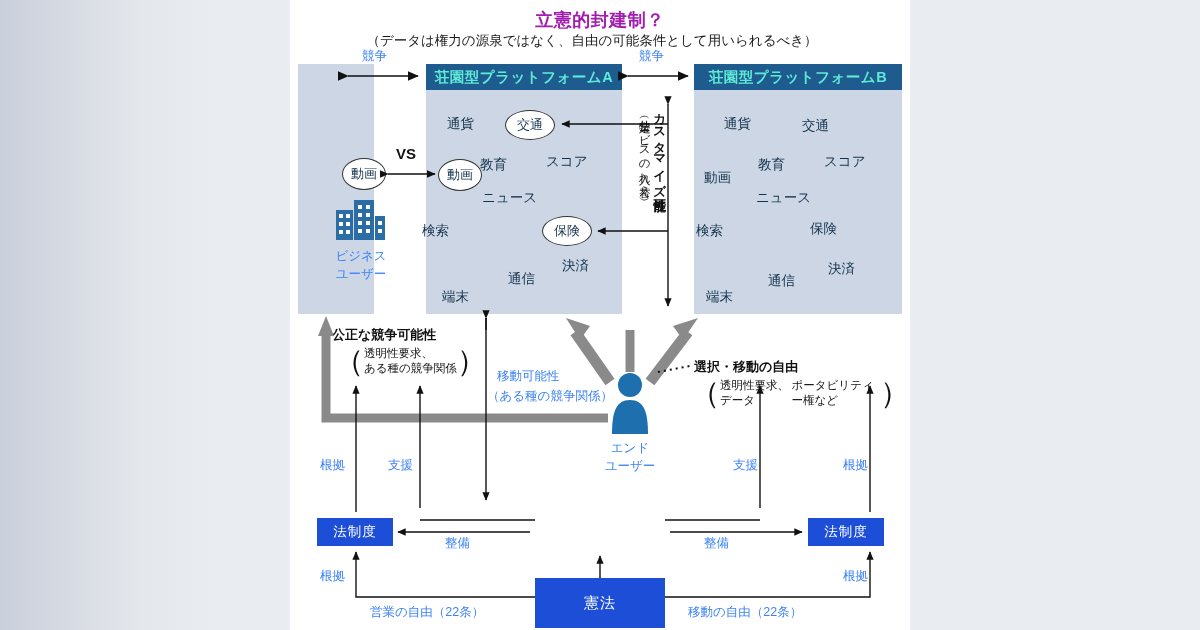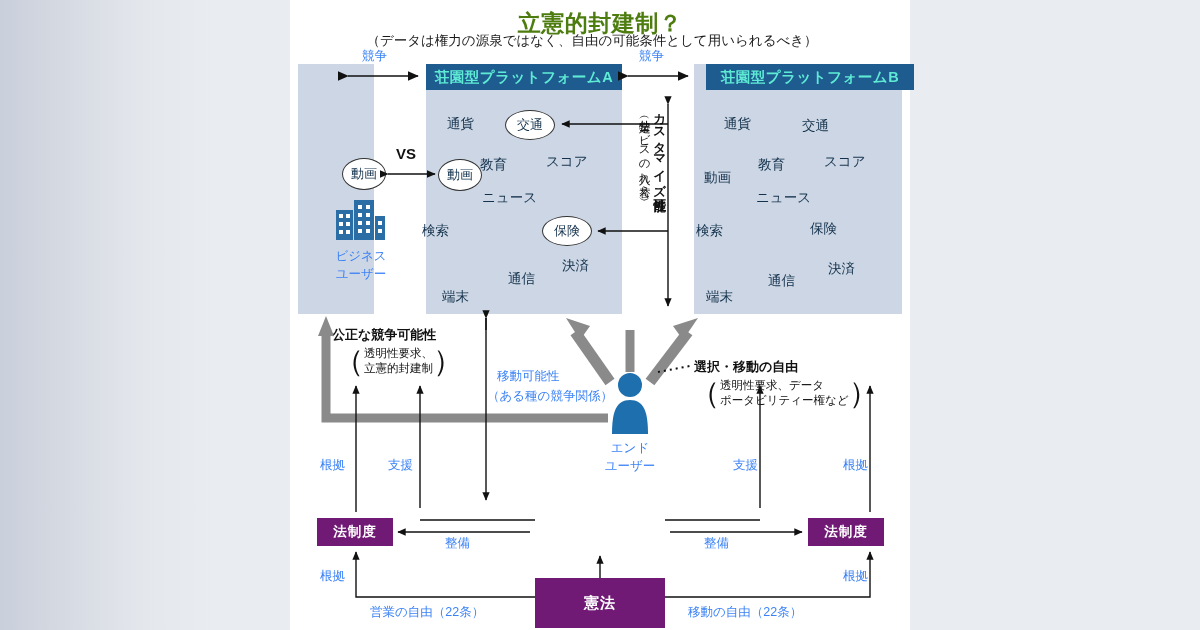--- a/index.html
+++ b/index.html
@@ -25,23 +25,23 @@
     top: 0;
     width: 620px;
     height: 630px;
     background: #ffffff;
   }
   .abs { position: absolute; }
   .nowrap { white-space: nowrap; }
 
   
   .title {
-    font-size: 23px;
+    font-size: 18px;
     font-weight: bold;
-    color: #4d7c0f;
+    color: #a21caf;
     letter-spacing: .5px;
   }
   .subtitle {
     font-size: 13.5px;
     color: #1a1a1a;
     letter-spacing: 0px;
   }
 
   
   .panel {
@@ -97,23 +97,23 @@
     writing-mode: vertical-rl;
     text-orientation: upright;
     font-size: 12.5px;
     color: #111;
     line-height: 1.1;
     letter-spacing: 0px;
   }
 
   
   .boxnavy {
-    background: #701a75;
+    background: #1d4ed8;
     color: #fff;
-    font-weight: bold;
+    font-weight: normal;
     font-size: 13.5px;
     display: flex;
     align-items: center;
     justify-content: center;
     letter-spacing: 1px;
   }
 
   svg.overlay {
     position: absolute;
     left: 0; top: 0;
@@ -190,21 +190,21 @@
     <div class="abs svc" style="left:256px; top:153px;">スコア</div>
     <div class="abs svc-circle" style="left:148px; top:159px; width:44px; height:32px;">動画</div>
     <div class="abs svc" style="left:192px; top:189px;">ニュース</div>
     <div class="abs svc" style="left:132px; top:222px;">検索</div>
     <div class="abs svc-circle" style="left:252px; top:216px; width:50px; height:30px;">保険</div>
     <div class="abs svc" style="left:152px; top:288px;">端末</div>
     <div class="abs svc" style="left:218px; top:270px;">通信</div>
     <div class="abs svc" style="left:272px; top:257px;">決済</div>
 
     <div class="abs panel" style="left:404px; top:64px; width:208px; height:250px;"></div>
-    <div class="abs panel-header" style="left:404px; top:64px; width:208px; height:26px;margin-left:12px;">荘園型プラットフォームB</div>
+    <div class="abs panel-header" style="left:404px; top:64px; width:208px; height:26px;">荘園型プラットフォームB</div>
 
     <div class="abs svc" style="left:434px; top:115px;">通貨</div>
     <div class="abs svc" style="left:512px; top:117px;">交通</div>
     <div class="abs svc" style="left:468px; top:156px;">教育</div>
     <div class="abs svc" style="left:534px; top:153px;">スコア</div>
     <div class="abs svc" style="left:414px; top:169px;">動画</div>
     <div class="abs svc" style="left:466px; top:189px;">ニュース</div>
     <div class="abs svc" style="left:406px; top:222px;">検索</div>
     <div class="abs svc" style="left:520px; top:220px;">保険</div>
     <div class="abs svc" style="left:416px; top:288px;">端末</div>
@@ -224,32 +224,32 @@
       </svg>
     </div>
     <div class="abs lbl" style="left:302px; top:440px; width:76px; text-align:center;">エンド</div>
     <div class="abs lbl" style="left:302px; top:458px; width:76px; text-align:center;">ユーザー</div>
 
     <div class="abs lbl-b" style="left:42px; top:326px;">公正な競争可能性</div>
     <div class="abs bracket-wrap" style="left:44px; top:346px;">
       <span class="bracket">（</span>
       <span style="display:flex;flex-direction:column;justify-content:center;">
         <span>透明性要求、</span>
-        <span>立憲的封建制</span>
+        <span>ある種の競争関係</span>
       </span>
       <span class="bracket">）</span>
     </div>
 
     <div class="abs lbl" style="left:207px; top:368px;">移動可能性</div>
     <div class="abs lbl" style="left:168px; top:388px;margin-left:29px;">（ある種の競争関係）</div>
 
     <div class="abs lbl-b" style="left:404px; top:358px;">選択・移動の自由</div>
     <div class="abs bracket-wrap" style="left:400px; top:378px;">
       <span class="bracket">（</span>
-      <span style="display:flex;flex-direction:column;justify-content:center;">
+      <span style="display:flex;flex-direction:row;justify-content:center;">
         <span>透明性要求、データ</span>
         <span>ポータビリティー権など</span>
       </span>
       <span class="bracket">）</span>
     </div>
 
     <div class="abs lbl" style="left:30px; top:457px;">根拠</div>
     <div class="abs lbl" style="left:98px; top:457px;">支援</div>
     <div class="abs lbl" style="left:443px; top:457px;">支援</div>
     <div class="abs lbl" style="left:553px; top:457px;">根拠</div>

